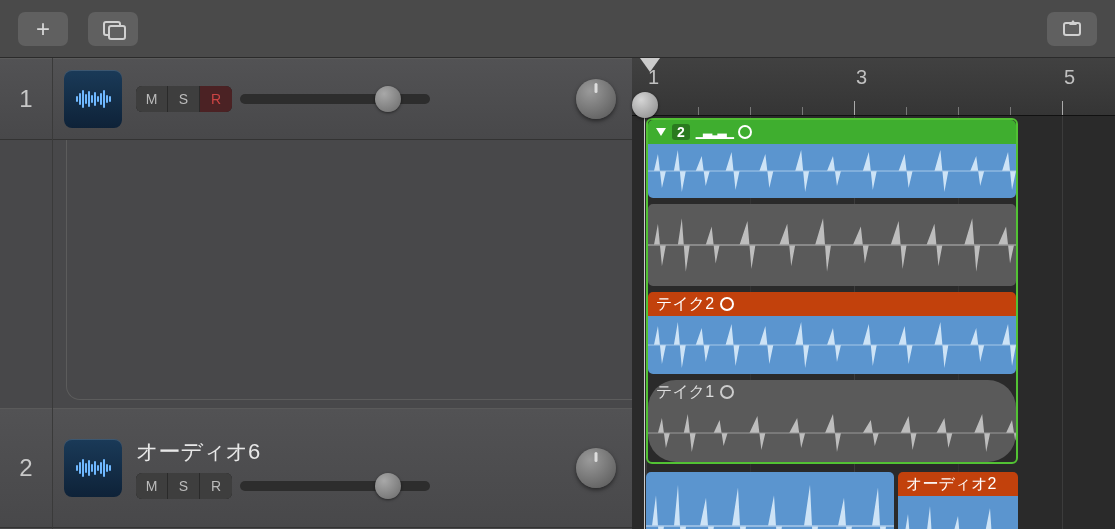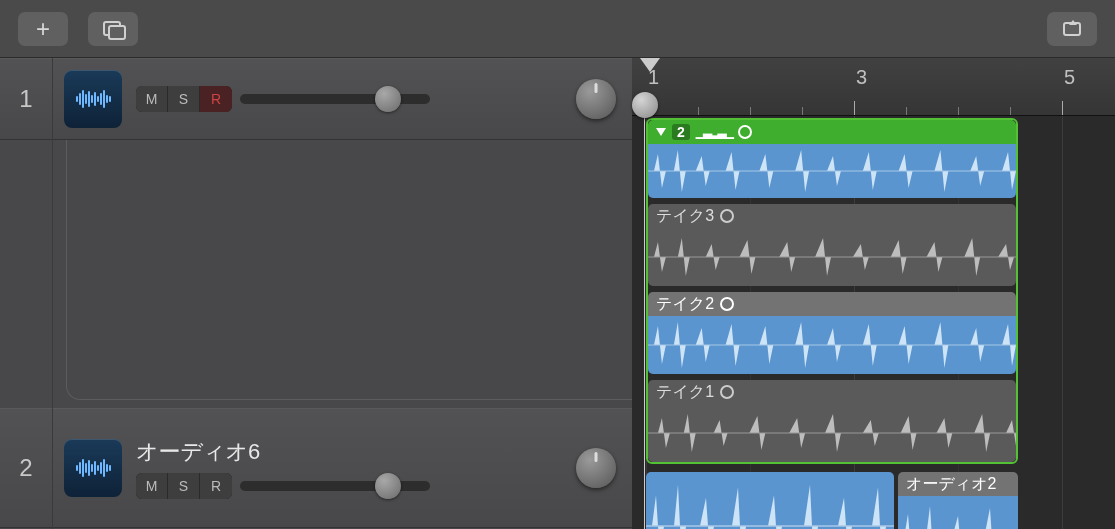--- a/index.html
+++ b/index.html
@@ -60,21 +60,21 @@
   .playhead{position:absolute;left:8px;top:0;width:0;height:0;border-left:10px solid transparent;border-right:10px solid transparent;border-top:14px solid #ccc;z-index:5;}
   .playhead-nub{position:absolute;left:0px;top:34px;width:26px;height:26px;background:radial-gradient(circle at 35% 30%,#d5d5d5,#888);border-radius:50%;z-index:5;box-shadow:0 1px 3px rgba(0,0,0,.6);}
   .playhead-line{position:absolute;left:12px;top:0;bottom:0;width:1px;background:#ccc;z-index:4;pointer-events:none;}
   
   .lanes{flex:1;position:relative;background:#2a2a2a;}
   .beat-line{position:absolute;top:0;bottom:0;width:1px;background:#333;}
   .beat-line.strong{background:#3c3c3c;}
   
   .region{position:absolute;border-radius:5px;overflow:hidden;display:flex;flex-direction:column;}
   .region-head{height:24px;display:flex;align-items:center;gap:6px;padding:0 8px;font-size:16px;color:#fff;white-space:nowrap;}
-  .region-head.blue{background:#737373;}
+  .region-head.blue{background:#c2410c;}
   .region-head.green{background:#3fae2f;}
   .region-head.grey{background:#5a5a5a;color:#ddd;}
   .region-body{flex:1;position:relative;}
   .region-body.blue{background:#5b95cf;}
   .region-body.grey{background:#5a5a5a;}
   .take-folder-border{border:2px solid #52c234;border-radius:6px;}
   
   .wf{position:absolute;left:0;right:0;top:0;bottom:0;}
   .wf svg{width:100%;height:100%;display:block;}
   
@@ -226,24 +226,20 @@
               <div class="wf">
                   <svg viewBox="0 0 370 54" preserveAspectRatio="none">
                 <path fill="#cde3f6" d="M0,27 L6,27 10,10 14,44 18,27 26,27 30,6 34,48 38,27 48,27 54,12 58,42 62,27 78,27 84,8 88,46 92,27 112,27 118,10 122,44 126,27 148,27 154,6 158,48 162,27 180,27 186,12 190,42 194,27 216,27 222,8 226,46 230,27 252,27 258,10 262,44 266,27 288,27 294,6 298,48 302,27 324,27 330,12 334,42 338,27 356,27 362,8 366,46 370,27 Z"></path>
                 <line x1="0" y1="27" x2="370" y2="27" stroke="#a8c8e8" stroke-width="1"></line>
               </svg>
                 </div>
             </div>
           </div>
 
           <div class="region" style="left:0;top:84px;width:100%;height:82px;">
-            <div class="region-head grey">
-              <span>テイク3</span>
-              <span class="circ g"></span>
-            </div>
             <div class="region-body grey">
               <div class="wf">
                   <svg viewBox="0 0 370 58" preserveAspectRatio="none">
                 <path fill="#bdbdbd" d="M0,29 L6,29 10,14 14,44 18,29 30,29 34,10 38,48 42,29 58,29 64,16 68,42 72,29 92,29 100,12 104,46 108,29 132,29 140,14 144,44 148,29 168,29 176,10 180,48 184,29 206,29 214,16 218,42 222,29 244,29 252,12 256,46 260,29 280,29 288,14 292,44 296,29 318,29 326,10 330,48 334,29 352,29 360,16 364,42 368,29 Z"></path>
                 <line x1="0" y1="29" x2="370" y2="29" stroke="#9a9a9a" stroke-width="1"></line>
               </svg>
                 </div>
             </div>
           </div>
 
@@ -255,21 +251,21 @@
             <div class="region-body blue">
               <div class="wf">
                   <svg viewBox="0 0 370 58" preserveAspectRatio="none">
                 <path fill="#cde3f6" d="M0,29 L6,29 10,10 14,48 18,29 26,29 30,6 34,52 38,29 48,29 54,12 58,46 62,29 78,29 84,8 88,50 92,29 112,29 118,10 122,48 126,29 148,29 154,6 158,52 162,29 180,29 186,12 190,46 194,29 216,29 222,8 226,50 230,29 252,29 258,10 262,48 266,29 288,29 294,6 298,52 302,29 324,29 330,12 334,46 338,29 356,29 362,8 366,50 370,29 Z"></path>
                 <line x1="0" y1="29" x2="370" y2="29" stroke="#a8c8e8" stroke-width="1"></line>
               </svg>
                 </div>
             </div>
           </div>
 
-          <div class="region" style="left:0;top:260px;width:100%;height:82px;">
+          <div class="region" style="left:0;top:260px;width:100%;height:82px;border-radius:28px;">
             <div class="region-head grey">
               <span>テイク1</span>
               <span class="circ g"></span>
             </div>
             <div class="region-body grey">
               <div class="wf">
                   <svg viewBox="0 0 370 58" preserveAspectRatio="none">
                 <path fill="#bdbdbd" d="M0,29 L10,29 14,14 18,44 22,29 36,29 40,10 44,48 48,29 66,29 72,16 76,42 80,29 102,29 110,12 114,46 118,29 142,29 150,14 154,44 158,29 178,29 186,10 190,48 194,29 216,29 224,16 228,42 232,29 254,29 262,12 266,46 270,29 290,29 298,14 302,44 306,29 328,29 336,10 340,48 344,29 360,29 366,16 370,42 370,29 Z"></path>
                 <line x1="0" y1="29" x2="370" y2="29" stroke="#9a9a9a" stroke-width="1"></line>
               </svg>

